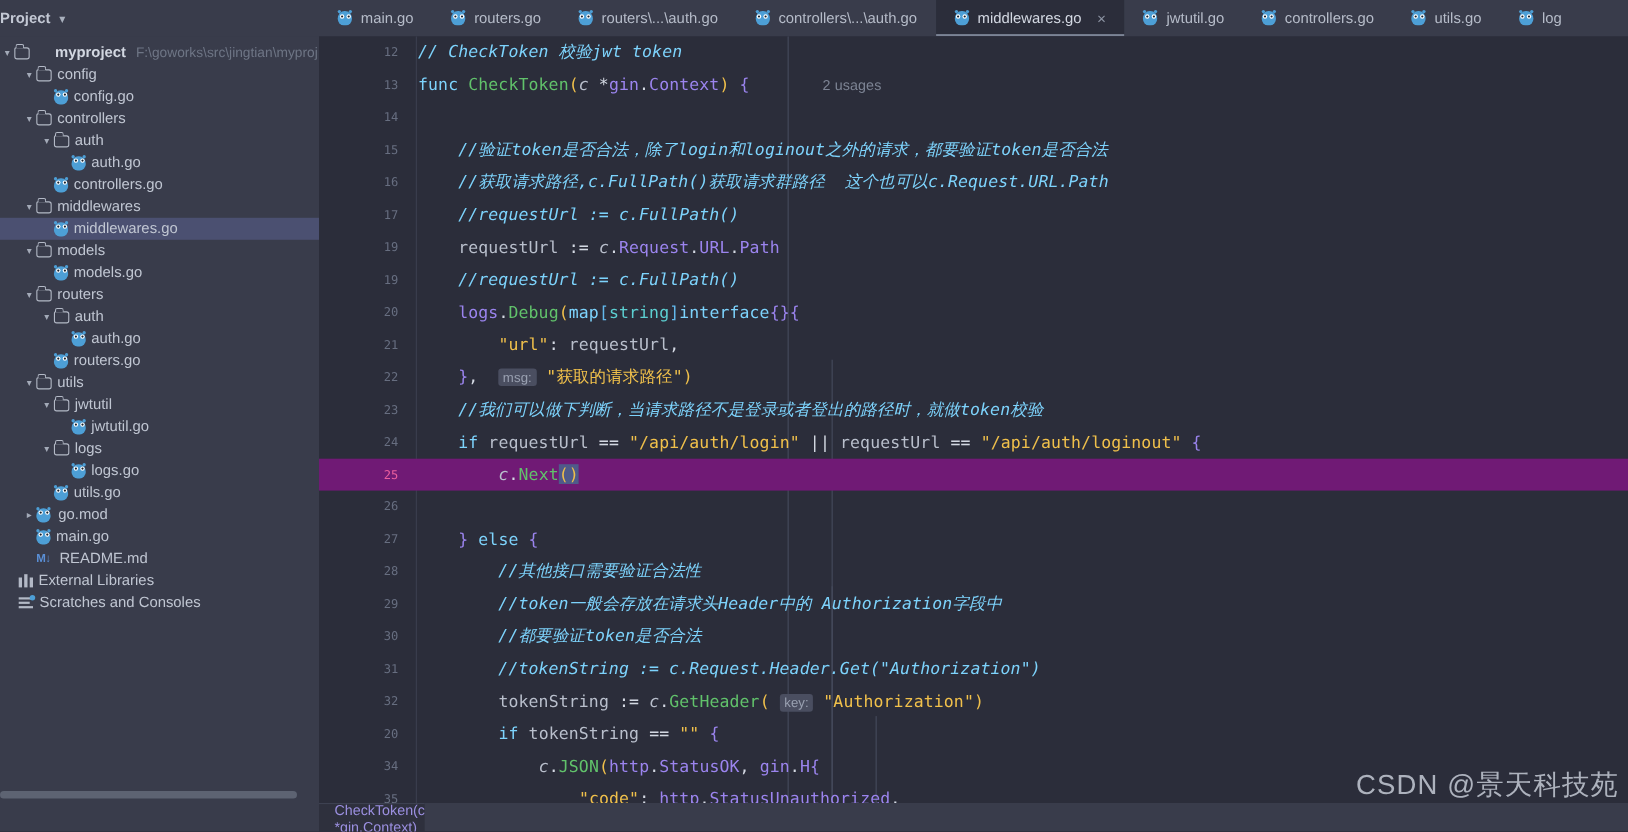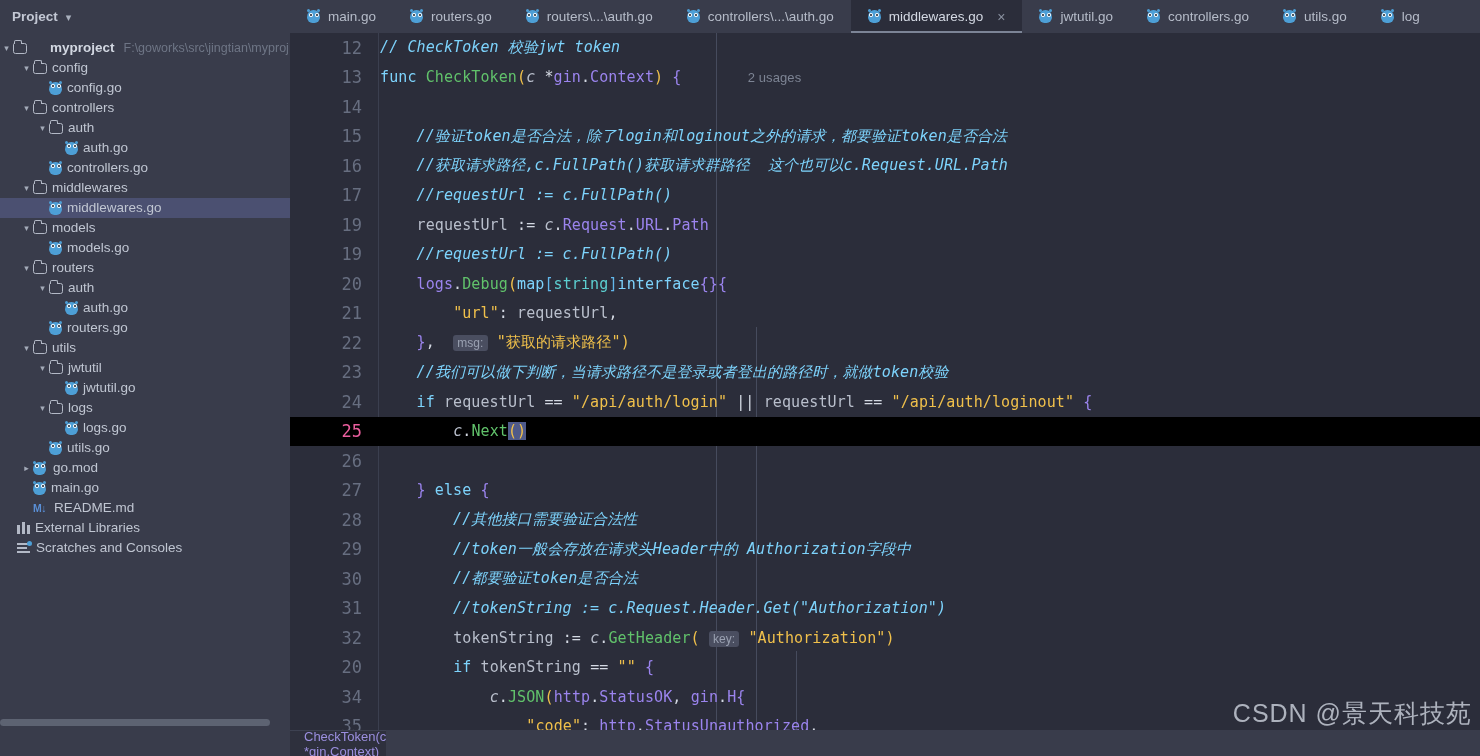--- a/index.html
+++ b/index.html
@@ -19,21 +19,21 @@
     background: #393c4b;
   }
 
   
   .top-row { display: flex; height: 33px; flex: 0 0 33px; }
 
   .project-header {
     width: 290px; flex: 0 0 290px;
     background: #393c4b;
     display: flex; align-items: center;
-    padding-left: 12px;
+    padding-left: 0;
     color: #c3c8d4;
     font-size: 13.5px;
     font-weight: bold;
   }
   .project-header .chev {
     margin-left: 8px;
     font-weight: normal;
     font-size: 11px;
     color: #a9b0bd;
     transform: translateY(1px);
@@ -218,27 +218,27 @@
     overflow: hidden;
     font-family: "DejaVu Sans Mono", monospace;
   }
   .code-lines { position: relative; }
   .line {
     height: 29.5px;
     display: flex;
     align-items: center;
     position: relative;
   }
-  .line.current { background: #000000; }
+  .line.current { background: #701a75; }
   .gutter {
     width: 88px; flex: 0 0 88px;
     text-align: right;
     padding-right: 16px;
     color: #676e80;
-    font-size: 17px;
+    font-size: 11px;
     font-family: "DejaVu Sans Mono", monospace;
   }
   .line.current .gutter { color: #ea5e9e; }
   .code {
     flex: 1 1 auto;
     padding-left: 2px;
     font-size: 15px;
     white-space: pre;
     color: #b9bfcc;
     letter-spacing: 0.1px;

